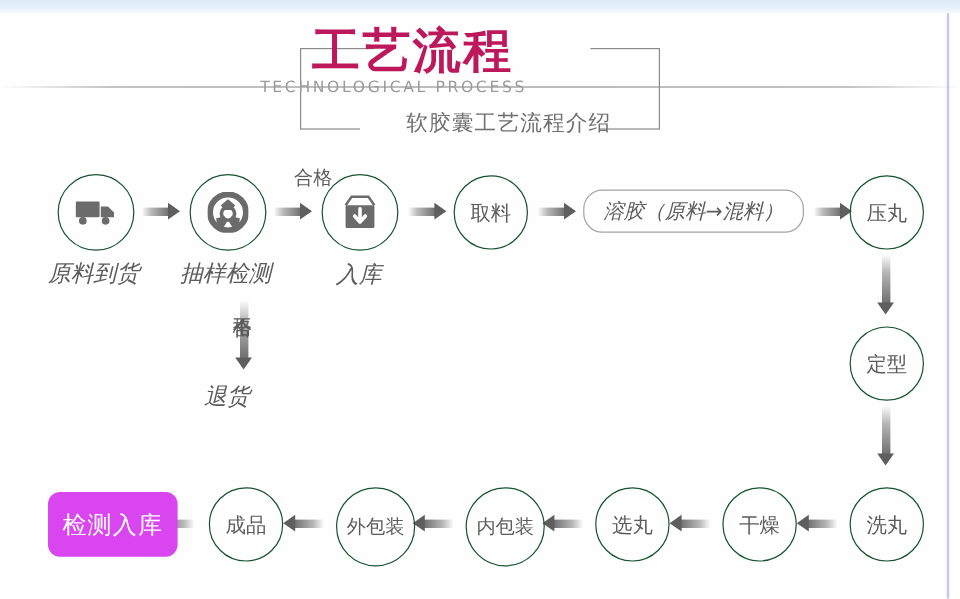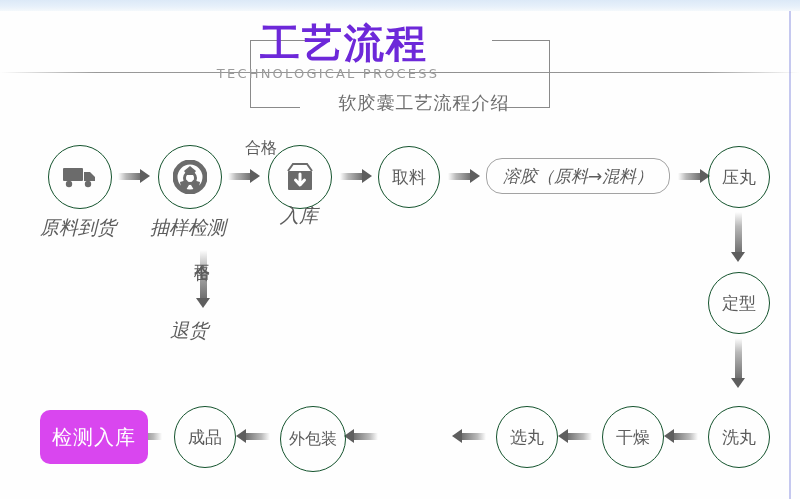--- a/index.html
+++ b/index.html
@@ -20,21 +20,21 @@
   
   .header{position:absolute;left:0;top:22px;width:800px;height:92px;}
   .hline{position:absolute;left:0;top:50px;width:800px;height:1px;
      background:linear-gradient(90deg,rgba(120,120,120,0) 0%,#9a9a9a 12%,#8f8f8f 50%,#9a9a9a 88%,rgba(120,120,120,0) 100%);}
   .hbox{position:absolute;left:250px;top:18px;width:300px;height:68px;
      border:1px solid #8a8a8a;box-sizing:border-box;background:transparent;}
   .hbox-mask-top{position:absolute;left:312px;top:15px;width:180px;height:8px;background:#fefefe;}
   .hbox-mask-bot{position:absolute;left:300px;top:82px;width:200px;height:9px;background:#fefefe;}
 
   .title-cn{position:absolute;left:0;top:0px;width:688px;text-align:center;
-     font-size:40px;line-height:42px;font-weight:bold;color:#6d28d9;letter-spacing:2px;
+     font-size:40px;line-height:42px;font-weight:bold;color:#be185d;letter-spacing:2px;
      font-family:"DejaVu Sans","Liberation Sans",sans-serif;}
   .title-en{position:absolute;left:0;top:44px;width:656px;text-align:center;
      font-size:13px;line-height:16px;color:#9b9b9b;letter-spacing:2.2px;}
   .title-sub{position:absolute;left:0;top:70px;width:800px;text-align:center;
      font-size:18px;line-height:22px;color:#6f6f6f;letter-spacing:1px;margin-left:24px;}
 
   
   .oem{position:absolute;left:190px;top:228px;width:500px;height:180px;
      font-size:190px;line-height:180px;font-weight:bold;letter-spacing:6px;
      text-align:center;
@@ -137,21 +137,21 @@
   </div>
   <div class="arrow-label" style="left:224px;top:138px;">合格</div>
 
   <div class="node icon-circle" style="left:268px;top:145px;">
     <svg width="32" height="30" viewBox="0 0 32 30">
       <path d="M4 9 L9 2 H23 L28 9" fill="none" stroke="#6b6b6b" stroke-width="2"></path>
       <rect class="ico" x="4" y="9" width="24" height="19" rx="1"></rect>
       <path d="M16 12 v9 M11.5 18 L16 23 L20.5 18" fill="none" stroke="#ffffff" stroke-width="3" stroke-linecap="round" stroke-linejoin="round"></path>
     </svg>
   </div>
-  <div class="caption" style="left:280px;top:203px;text-align:right;">入库</div>
+  <div class="caption" style="left:280px;top:216px;text-align:right;">入库</div>
 
   <div class="arr" style="left:340px;top:169px;width:32px;">
     <div class="shaft"></div>
       <div class="head"></div>
   </div>
 
   <div class="node circle big" style="left:378px;top:146px;">取料</div>
 
   <div class="arr" style="left:448px;top:169px;width:32px;">
     <div class="shaft"></div>
@@ -196,20 +196,21 @@
   <div class="arr left" style="left:558px;top:429px;width:34px;">
     <div class="shaft"></div>
       <div class="head"></div>
   </div>
   <div class="node circle big" style="left:496px;top:406px;">选丸</div>
 
   <div class="arr left" style="left:452px;top:429px;width:34px;">
     <div class="shaft"></div>
       <div class="head"></div>
   </div>
+  <div class="node circle big" style="left:388px;top:406px;width:64px;height:64px;font-size:16px;">内包装</div>
 
   <div class="arr left" style="left:344px;top:429px;width:34px;">
     <div class="shaft"></div>
       <div class="head"></div>
   </div>
   <div class="node circle big" style="left:280px;top:406px;width:64px;height:64px;font-size:16px;">外包装</div>
 
   <div class="arr left" style="left:236px;top:429px;width:34px;">
     <div class="shaft"></div>
       <div class="head"></div>

